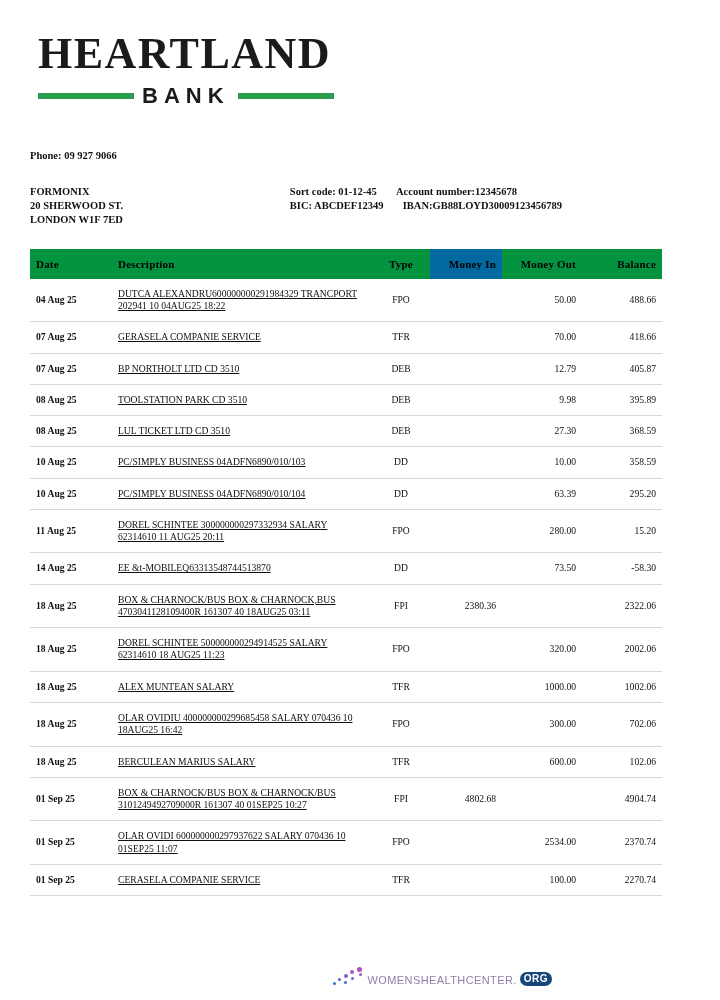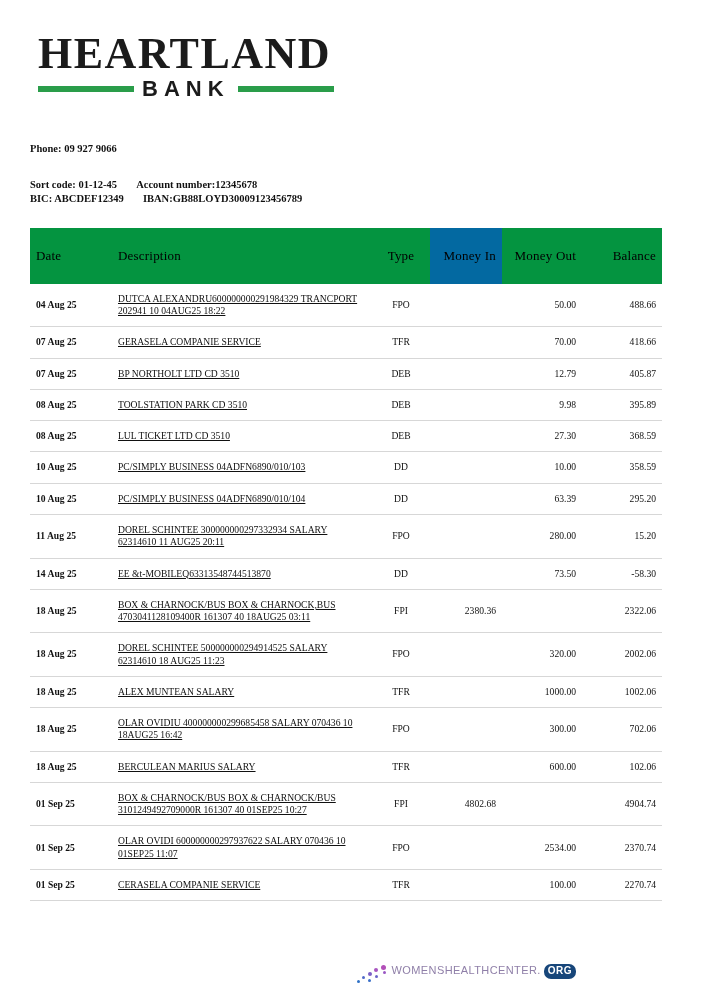--- a/index.html
+++ b/index.html
@@ -33,21 +33,21 @@
     font-size: 44px;
     font-weight: 700;
     letter-spacing: 1.5px;
     color: #1b1b1b;
     line-height: 1;
     margin-left: 8px;
   }
   .logo-sub {
     display: flex;
     align-items: center;
-    margin-top: 2px;
+    margin-top: 9px;
     margin-left: 8px;
     width: 288px;
   }
   .logo-rule {
     height: 6px;
     background: #2a9d4a;
     flex: 0 0 auto;
   }
   .logo-rule.left { width: 96px; }
   .logo-rule.right { width: 96px; }
@@ -115,23 +115,23 @@
   
   .statement-table {
     width: 100%;
     border-collapse: collapse;
     margin-top: 22px;
     table-layout: fixed;
   }
   .statement-table thead th {
     background: #049440;
     color: #000000;
-    font-size: 13px;
-    font-weight: 400;
-    padding: 20px 6px;
+    font-size: 11px;
+    font-weight: 700;
+    padding: 8px 6px;
     text-align: left;
     letter-spacing: 0.2px;
     height: 14px;
   }
   .statement-table thead th.c-type { text-align: center; }
   .statement-table thead th.c-in,
   .statement-table thead th.c-out,
   .statement-table thead th.c-bal { text-align: right; }
 
   .col-date { width: 82px; }
@@ -156,24 +156,24 @@
     padding-left: 2px;
   }
   td.c-desc { padding-left: 14px; text-decoration: underline; }
   td.c-type { text-align: center; }
   td.c-in, td.c-out, td.c-bal { text-align: right; white-space: nowrap; }
   td.c-bal { padding-right: 4px; }
 
   
   .watermark {
     position: absolute;
-    right: 16px;
+    right: 40px;
     bottom: 14px;
     display: flex;
-    align-items: flex-start;
+    align-items: flex-end;
     height: 22px;
   }
   .wm-dots {
     position: relative;
     width: 34px;
     height: 20px;
     margin-right: 1px;
   }
   .wm-dots i {
     position: absolute;
@@ -212,20 +212,25 @@
       <span class="logo-rule right" style="background: rgb(42, 157, 74);"></span>
     </div>
   </div>
 
   <div class="bank-contact">
     <div>Phone: 09 927 9066</div>
   </div>
 
 
   <div class="parties">
+    <div class="customer">
+      <div class="name">FORMONIX</div>
+      <div>20 SHERWOOD ST.</div>
+      <div>LONDON W1F 7ED</div>
+    </div>
     <div class="bank-details">
       <div class="line">
         <span class="pair">Sort code: 01-12-45</span>
         <span class="gap"></span>
         <span class="pair">Account number:12345678</span>
       </div>
       <div class="line">
         <span class="pair">BIC: ABCDEF12349</span>
         <span class="gap"></span>
         <span class="pair">IBAN:GB88LOYD30009123456789</span>

